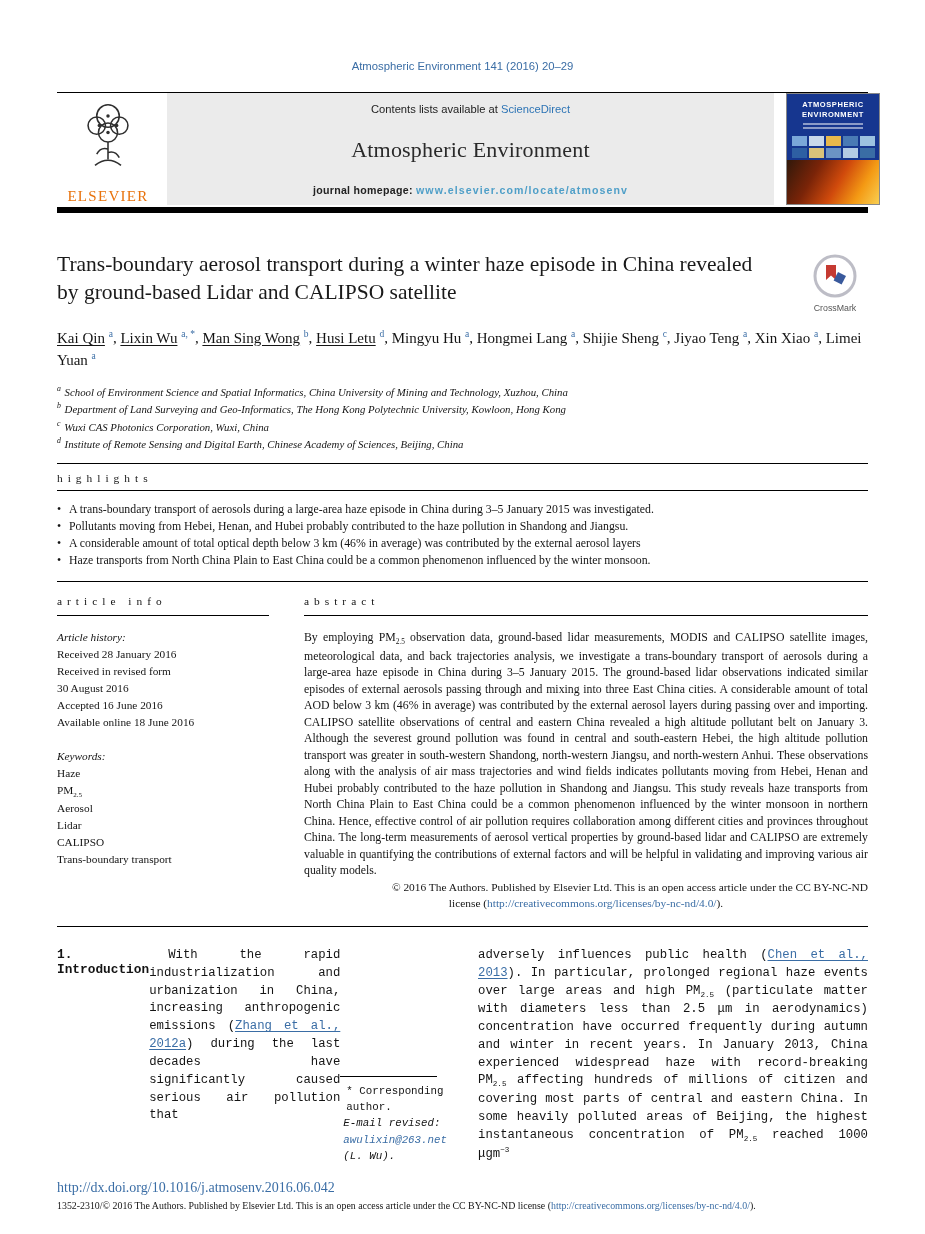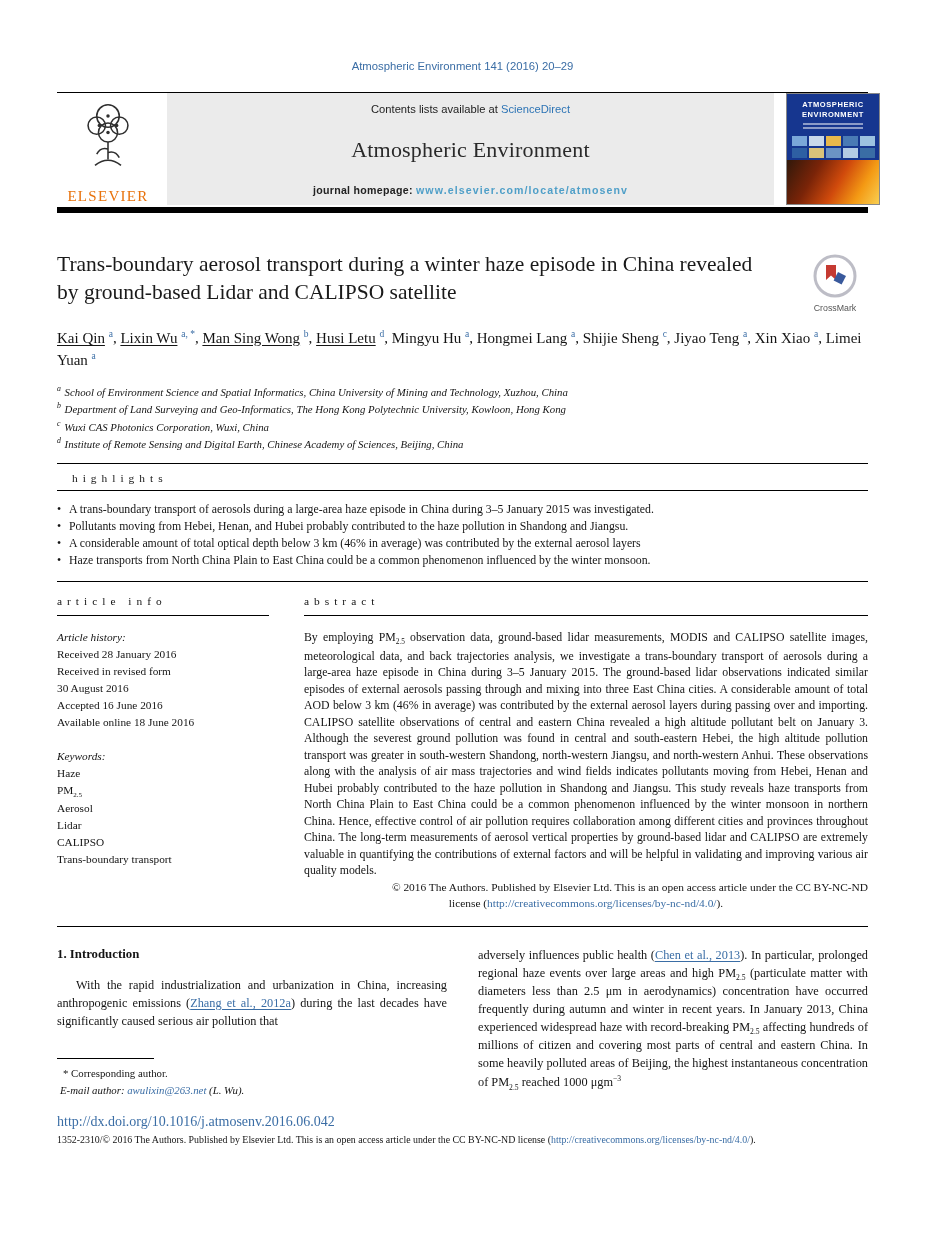--- a/index.html
+++ b/index.html
@@ -67,41 +67,41 @@
   .crossmark-label{font-family:"Liberation Sans",sans-serif;font-size:8.8px;color:#555;margin-top:0;}
 
   .authors{margin-top:15px;font-size:15px;line-height:1.45;}
   .authors sup{color:var(--link-blue);font-size:9.5px;}
   .affiliations{margin-top:11px;}
   .affil-item{font-style:italic;font-size:10.8px;line-height:1.48;}
   .affil-item sup{font-size:7.8px;margin-right:1px;}
 
   .sect-rule{margin-top:10px;}
   .section-label{font-size:11.4px;letter-spacing:5px;}
-  .hl-label{margin:8px 15px 6px;}
+  .hl-label{margin:8px 0 6px;}
   .highlights{margin:10px 0 12px;}
   .hl-item{position:relative;padding-left:12px;font-size:11.8px;line-height:1.45;}
   .hl-item::before{content:"\2022";position:absolute;left:0;top:0;}
 
   .info-row{display:flex;margin-top:13px;gap:35px;}
   .info-col{width:212px;flex:none;}
   .abs-col{flex:1;}
   .label-underlined{border-bottom:1px solid #000;padding-bottom:8px;margin-bottom:13px;}
   .history-label,.keywords-label{font-style:italic;font-size:11.3px;line-height:1.5;}
   .history-item,.keyword-item{font-size:11.3px;line-height:1.5;}
   .keywords-label{margin-top:17px;}
   .abstract-text{font-size:11.8px;line-height:1.4;text-align:justify;}
   .copyright{font-size:11.4px;line-height:1.4;margin-top:1px;}
   .copyright .line1{text-align:right;}
   .copyright .line2{text-align:center;}
 
   .mid-rule{margin-top:14px;border-top-width:1.4px;}
 
   .body-cols{display:flex;gap:31px;margin-top:20px;}
-  .col{flex:1;display:flex;flex-direction:column;}
+  .col{flex:1;display:flex;flex-direction:row;font-family:Liberation Mono, monospace;}
   .sec-heading{font-weight:bold;font-size:12.8px;margin-bottom:15px;}
   .para{font-size:12.3px;line-height:1.45;text-align:justify;}
   .indent{text-indent:19px;}
   .footnote{margin-top:auto;padding-top:28px;}
   .fn-rule{width:97px;border-top:1px solid #000;margin-bottom:6px;}
   .fn-line{font-size:10.8px;line-height:1.5;padding-left:6px;}
   .fn-email{font-style:italic;padding-left:3px;}
   .doi{margin-top:16px;font-size:14px;color:var(--link-blue);cursor:pointer;}
   .issn{margin-top:4px;font-size:9.9px;color:#141414;}
 </style>
@@ -241,21 +241,21 @@
   <div class="rule mid-rule"></div>
 
   <div class="body-cols">
     <div class="col">
       <div class="sec-heading">1. Introduction</div>
       <p class="para indent">With the rapid industrialization and urbanization in China, increasing anthropogenic emissions (<span class="link"><span class="u">Zhang et al., 2012a</span></span>) during the last decades have significantly caused serious air pollution that</p>
       <div class="footnote">
         <div class="fn-rule"></div>
         <div class="fn-line">* Corresponding author.</div>
         <div class="fn-line fn-email">
-          <span>E-mail author:</span>
+          <span>E-mail revised:</span>
           <span class="link">awulixin@263.net</span><span> (L. Wu).</span>
         </div>
       </div>
     </div>
     <div class="col">
       <p class="para">adversely influences public health (<span class="link"><span class="u">Chen et al., 2013</span></span>). In particular, prolonged regional haze events over large areas and high PM<sub>2.5</sub> (particulate matter with diameters less than 2.5 μm in aerodynamics) concentration have occurred frequently during autumn and winter in recent years. In January 2013, China experienced widespread haze with record-breaking PM<sub>2.5</sub> affecting hundreds of millions of citizen and covering most parts of central and eastern China. In some heavily polluted areas of Beijing, the highest instantaneous concentration of PM<sub>2.5</sub> reached 1000 μgm<sup>−3</sup></p>
     </div>
   </div>
 
   <div class="doi">http://dx.doi.org/10.1016/j.atmosenv.2016.06.042</div>

